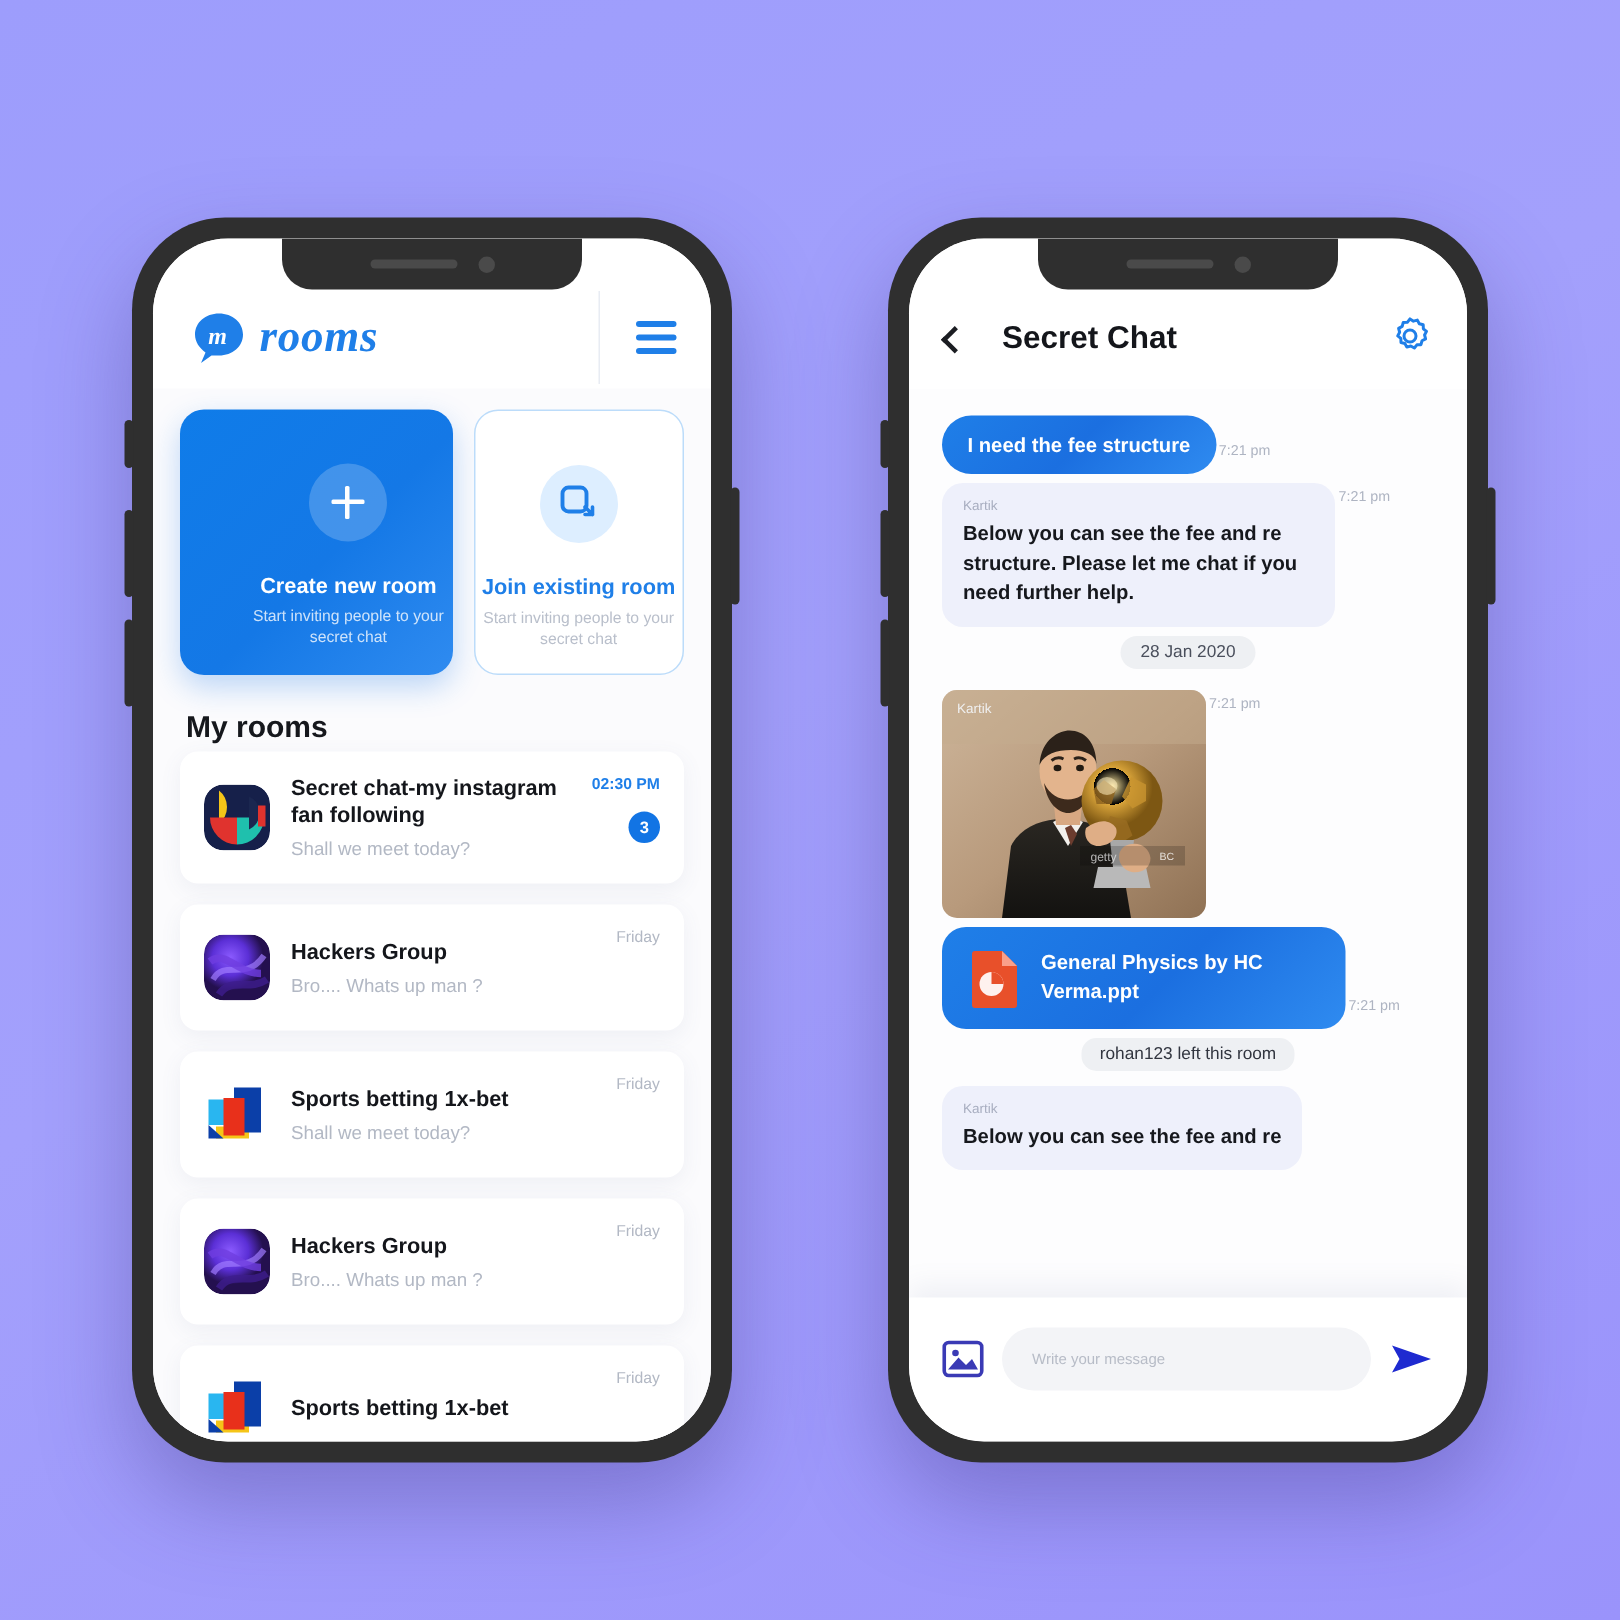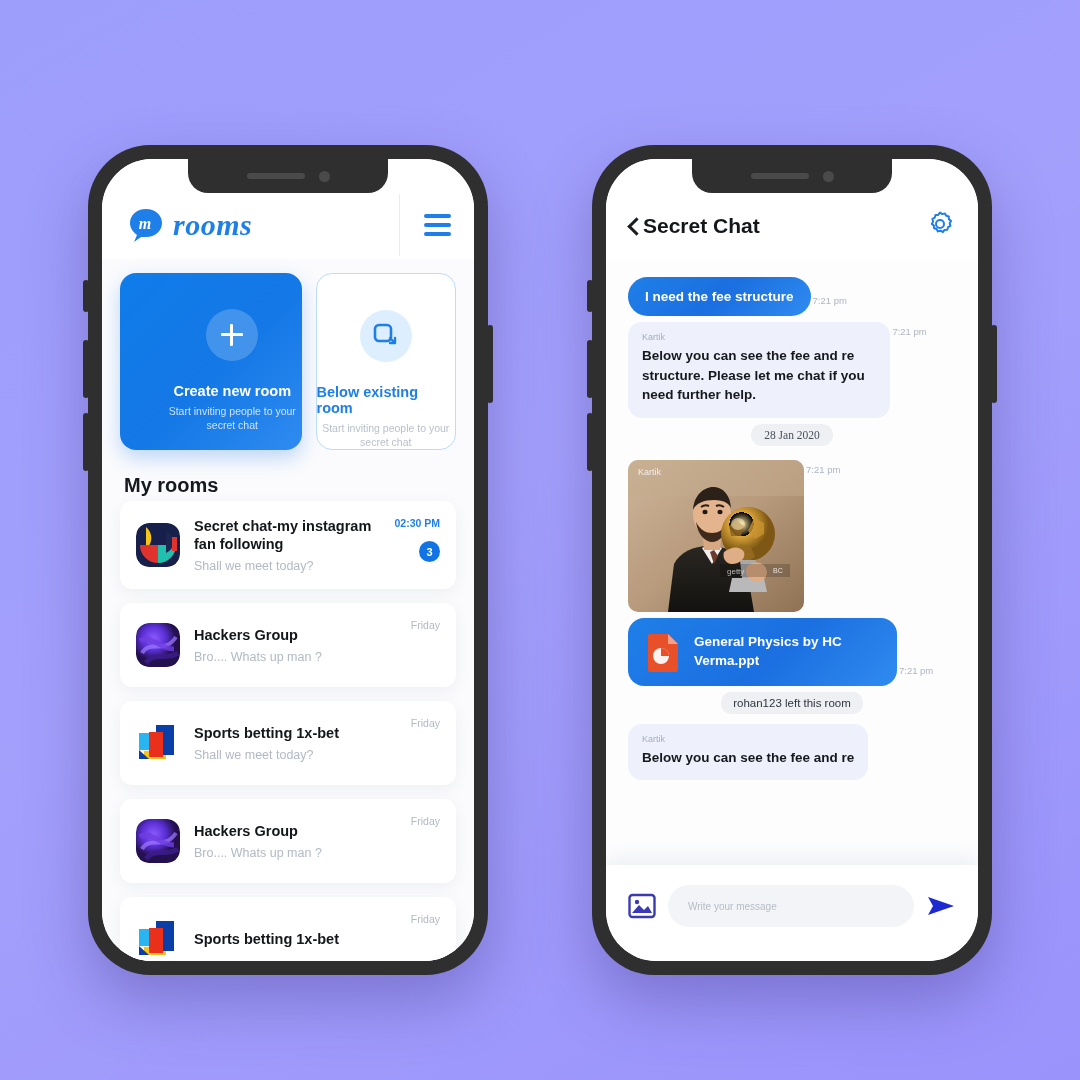--- a/index.html
+++ b/index.html
@@ -118,21 +118,21 @@
   .room-time.accent { color: #1f7fe8; font-weight: bold; }
   .badge {
     width: 21px; height: 21px; border-radius: 50%;
     background: #1274e4; color: #fff; font-size: 11px; font-weight: bold;
     display: flex; align-items: center; justify-content: center;
   }
 
   
   .r-header {
     height: 100px; background:#fff; padding-top: 34px;
-    display:flex; align-items:center; gap: 0; padding-left: 24px; padding-right: 24px;
+    display:flex; align-items:center; gap: 25px; padding-left: 24px; padding-right: 24px;
     position: relative; z-index: 5;
   }
   .back-chev { width: 13px; height: 13px; border-left: 3px solid #1b1d22; border-bottom: 3px solid #1b1d22; transform: rotate(45deg); cursor:pointer; }
   .r-title { font-size: 21px; font-weight: bold; color: #14161b; flex: 1; }
 
   .chat-body { background:#fdfdfe; height: 648px; padding: 18px 22px 0; overflow: hidden; position: relative; }
 
   .msg-row { display: flex; flex-direction: row; margin-bottom: 6px; }
   .msg-row.out { align-items: flex-end; }
   .msg-row.in  { align-items: flex-start; }
@@ -142,21 +142,21 @@
     padding: 12px 17px; border-radius: 20px; max-width: 78%;
   }
   .bubble-in {
     background: #eef0fb; border-radius: 14px; padding: 10px 14px 13px; max-width: 80%;
   }
   .sender { font-size: 9px; color: #a8aec0; margin-bottom: 4px; }
   .bubble-in .text { font-size: 13.5px; font-weight: bold; color: #16181d; line-height: 1.45; }
   .ts { font-size: 9.5px; color: #aeb4c2; margin: 4px 2px 10px; }
 
   .divider-row { display:flex; justify-content:center; margin: 6px 0 14px; }
-  .date-chip { background:#eef0f3; color:#4a4f5c; font-size:11.5px; border-radius: 11px; padding: 5px 13px; font-family: Liberation Serif, serif; }
+  .date-chip { background:#eef0f3; color:#4a4f5c; font-size:11.5px; border-radius: 11px; padding: 5px 13px; }
   .sys-row { display:flex; justify-content:center; margin: 4px 0 10px; }
   .sys-chip { background:#eef0f3; color:#31353f; font-size:11.5px; border-radius: 10px; padding: 5px 12px; }
 
   .photo-msg { width: 176px; border-radius: 10px; overflow: hidden; position: relative; }
   .photo-msg .sender { position: absolute; left: 10px; top: 7px; color: #efefef; z-index: 3; margin: 0; }
   .photo-canvas { width: 176px; height: 152px; display: block; }
 
   .file-bubble {
     background: linear-gradient(135deg, #1f7fe8 0%, #1b6fe0 55%, #2f8bf0 100%);
     border-radius: 16px; padding: 14px 18px;
@@ -222,21 +222,21 @@
           <div class="card-title">Create new room</div>
           <div class="card-sub">Start inviting people to your secret chat</div>
         </div>
         <div class="card card-join">
           <div class="card-icon">
             <svg width="26" height="26" viewBox="0 0 26 26">
               <rect x="2" y="2" width="16" height="16" rx="4" fill="none" stroke="#1f7fe8" stroke-width="2.6"></rect>
               <path d="M17 15 L22 20 M22 20 L22 15 M22 20 L17 20" stroke="#1f7fe8" stroke-width="2.4" fill="none" stroke-linecap="round" stroke-linejoin="round"></path>
             </svg>
           </div>
-          <div class="card-title">Below existing room</div>
+          <div class="card-title">Join existing room</div>
           <div class="card-sub">Start inviting people to your secret chat</div>
         </div>
       </div>
 
       <div class="rooms-title">My rooms</div>
 
       <div class="room-list" id="room-list">
           <div class="room">
     <div class="avatar"><svg width="44" height="44" viewBox="0 0 44 44">
       <rect width="44" height="44" rx="13" fill="#16204a"></rect>

